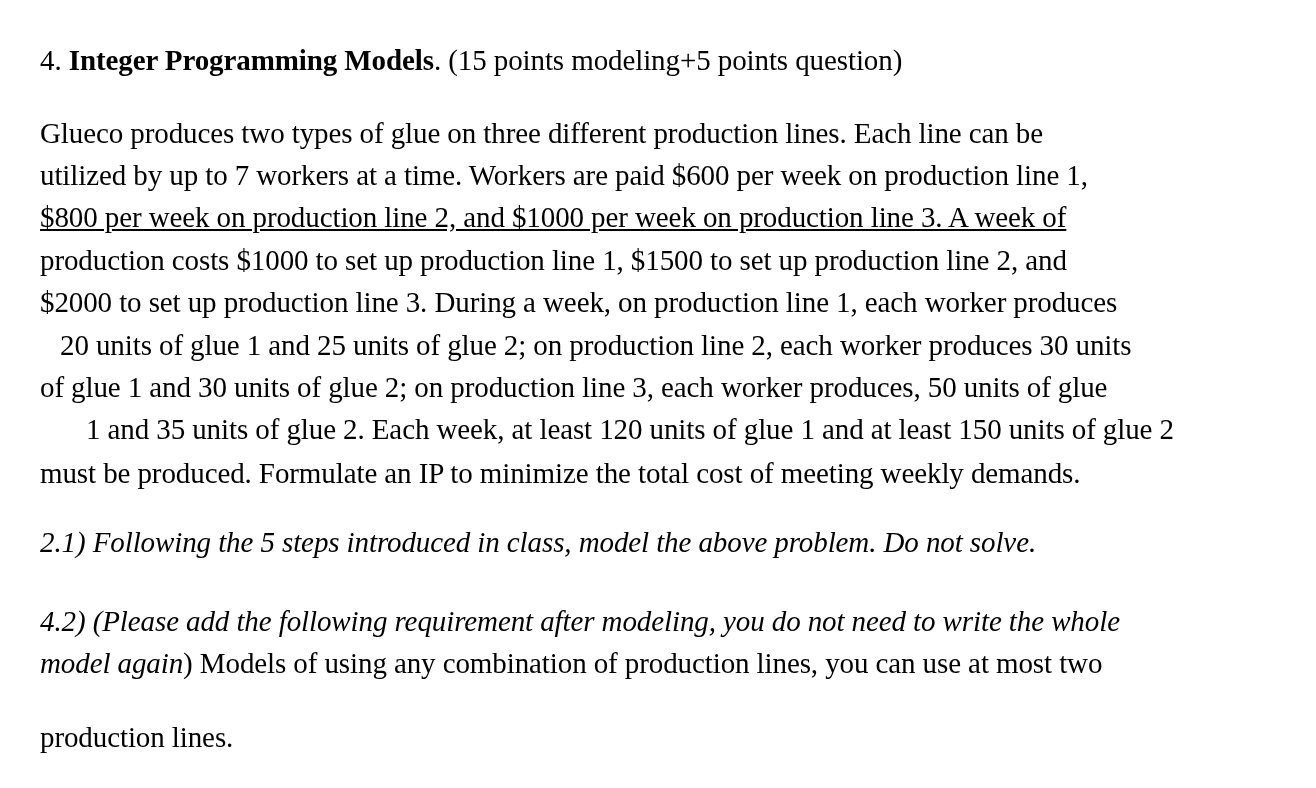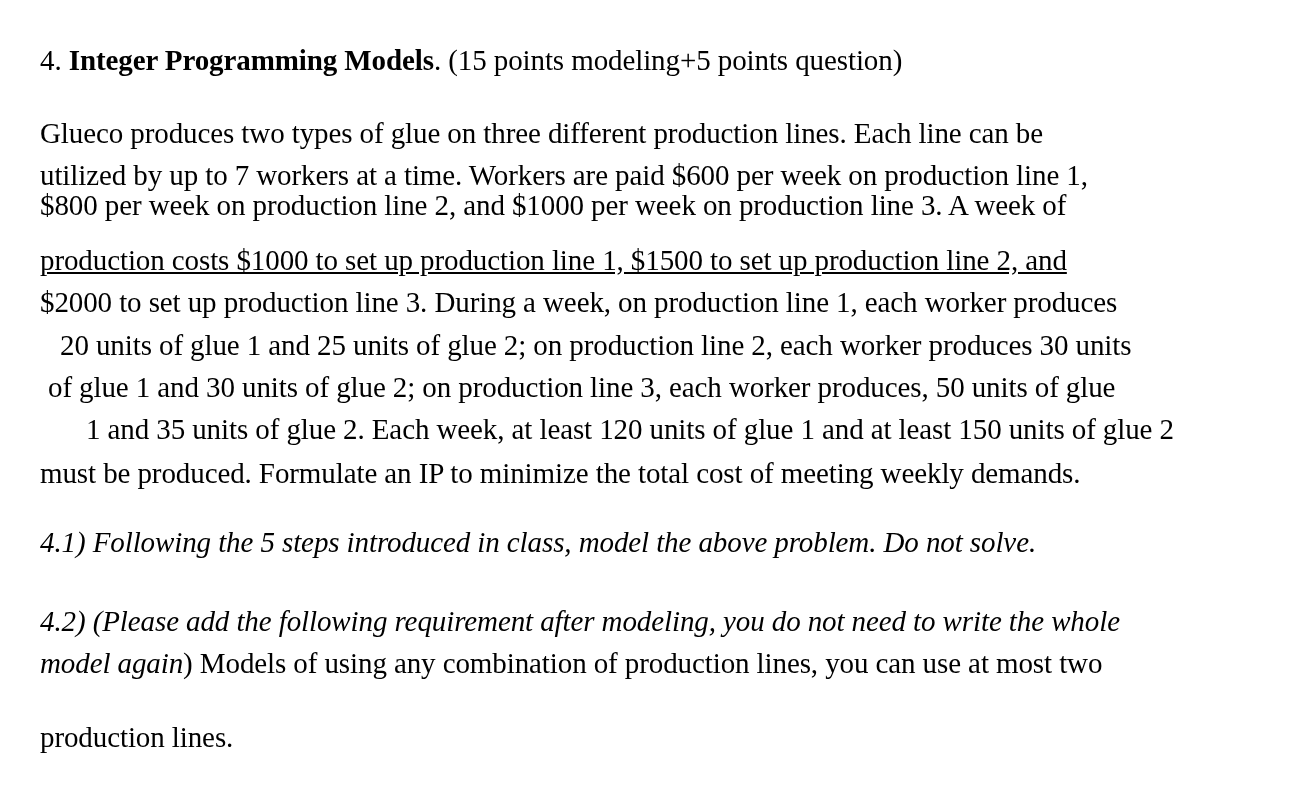--- a/index.html
+++ b/index.html
@@ -12,28 +12,28 @@
 </head>
 <body>
 
 <div class="line" style="top:39px;">
   <span>4. </span><span class="b">Integer Programming Models</span><span>. (15 points modeling+5 points question)</span>
 </div>
 
 <div>
   <div class="line" style="top:112px;">Glueco produces two types of glue on three different production lines. Each line can be</div>
   <div class="line" style="top:154px;">utilized by up to 7 workers at a time. Workers are paid $600 per week on production line 1,</div>
-  <div class="line" style="top:184px;">$800 per week on production line 2, and $1000 per week on production line 3. A week of</div>
-  <div class="line" style="top:239px;text-decoration:underline;">production costs $1000 to set up production line 1, $1500 to set up production line 2, and</div>
+  <div class="line" style="top:196px;text-decoration:underline;">$800 per week on production line 2, and $1000 per week on production line 3. A week of</div>
+  <div class="line" style="top:239px;">production costs $1000 to set up production line 1, $1500 to set up production line 2, and</div>
   <div class="line" style="top:281px;">$2000 to set up production line 3. During a week, on production line 1, each worker produces</div>
   <div class="line" style="top:324px;margin-left:20px;">20 units of glue 1 and 25 units of glue 2; on production line 2, each worker produces 30 units</div>
-  <div class="line" style="top:366px;margin-left:8px;">of glue 1 and 30 units of glue 2; on production line 3, each worker produces, 50 units of glue</div>
+  <div class="line" style="top:366px;">of glue 1 and 30 units of glue 2; on production line 3, each worker produces, 50 units of glue</div>
   <div class="line" style="top:408px;margin-left:46px;">1 and 35 units of glue 2. Each week, at least 120 units of glue 1 and at least 150 units of glue 2</div>
   <div class="line" style="top:452px;">must be produced. Formulate an IP to minimize the total cost of meeting weekly demands.</div>
 </div>
 
-<div class="line i" style="top:521px;">4.1) Following the 5 steps introduced in class, model the above problem. Do not solve.</div>
+<div class="line i" style="top:521px;">2.1) Following the 5 steps introduced in class, model the above problem. Do not solve.</div>
 
 <div>
   <div class="line i" style="top:600px;">4.2) (Please add the following requirement after modeling, you do not need to write the whole</div>
   <div class="line" style="top:642px;"><span class="i">model again</span><span>) Models of using any combination of production lines, you can use at most two</span></div>
   <div class="line" style="top:684px;margin-top:32px;">production lines.</div>
 </div>
 
 </body></html>

